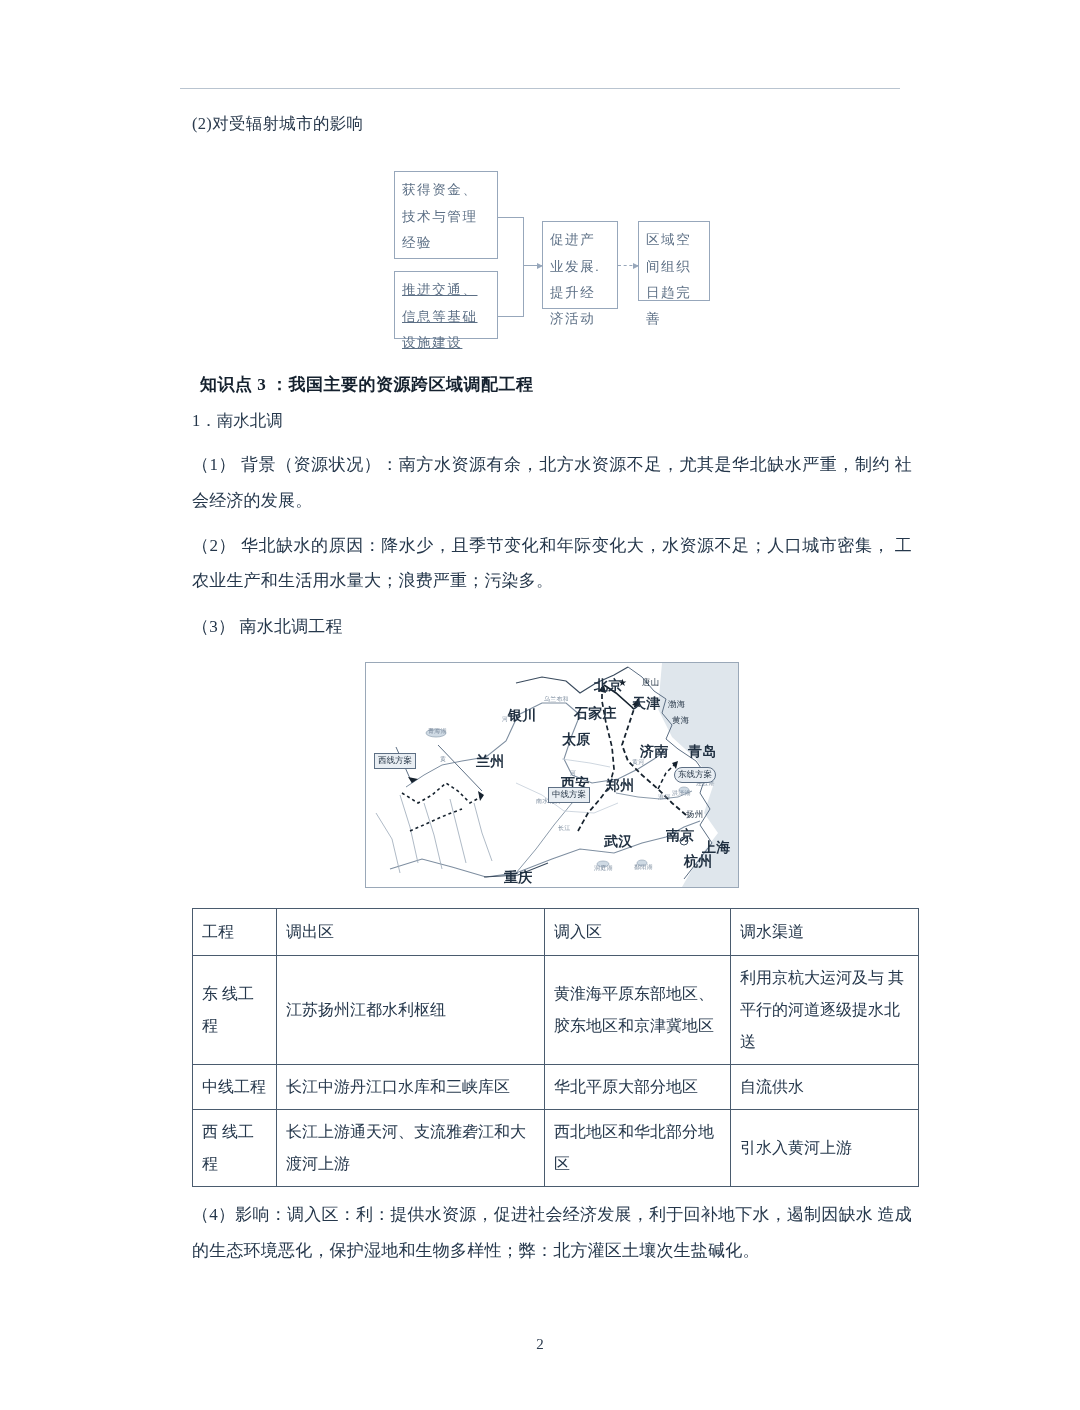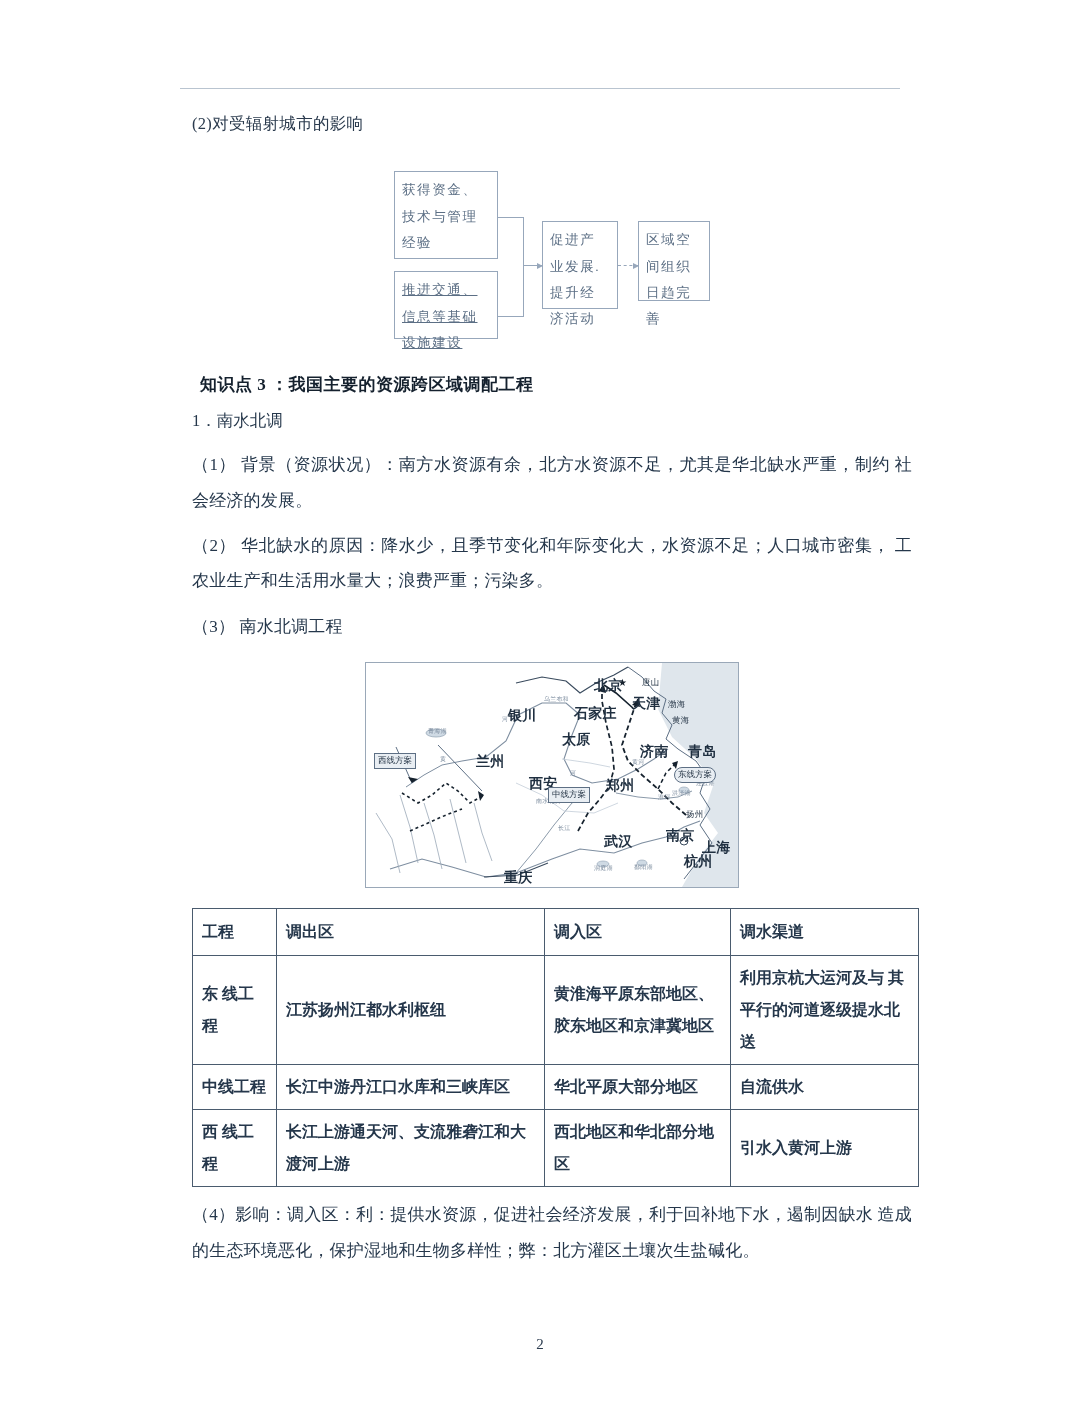--- a/index.html
+++ b/index.html
@@ -161,21 +161,21 @@
     margin-top: 20px;
     table-layout: fixed;
   }
   table.data td, table.data th {
     border: 1.1px solid #4a5b6e;
     vertical-align: middle;
     padding: 6px 9px;
     font-size: 16px;
     line-height: 2.0;
     color: #25374b;
-    font-weight: bold;
+    font-weight: normal;
     text-align: left;
     font-family: "Liberation Serif", "DejaVu Serif", serif;
   }
   table.data th { padding-top: 7px; padding-bottom: 7px; }
   .col-a { width: 84px; }
   .col-b { width: 268px; }
   .col-c { width: 186px; }
   .col-d { width: 188px; }
   td.mid { vertical-align: middle; }
   td.topal { vertical-align: top; }
@@ -279,21 +279,21 @@
 
         <div class="mlabel big" style="left:228px;top:14px;">北京</div>
         <span class="star" style="left:252px;top:14px;">★</span>
         <div class="mlabel big" style="left:266px;top:32px;">天津</div>
         <div class="mlabel big" style="left:208px;top:42px;">石家庄</div>
         <div class="mlabel big" style="left:196px;top:68px;">太原</div>
         <div class="mlabel big" style="left:274px;top:80px;">济南</div>
         <div class="mlabel big" style="left:322px;top:80px;">青岛</div>
         <div class="mlabel big" style="left:142px;top:44px;">银川</div>
         <div class="mlabel big" style="left:110px;top:90px;">兰州</div>
-        <div class="mlabel big" style="left:140px;top:112px;padding-left:23px;">西安</div>
+        <div class="mlabel big" style="left:172px;top:112px;padding-left:23px;">西安</div>
         <div class="mlabel big" style="left:240px;top:114px;">郑州</div>
         <div class="mlabel big" style="left:238px;top:170px;">武汉</div>
         <div class="mlabel big" style="left:300px;top:164px;">南京</div>
         <div class="mlabel big" style="left:336px;top:176px;">上海</div>
         <div class="mlabel big" style="left:318px;top:190px;">杭州</div>
         <div class="mlabel big" style="left:138px;top:206px;">重庆</div>
         <div class="mlabel" style="left:320px;top:146px;">扬州</div>
         <div class="mlabel tiny" style="left:330px;top:116px;">连云港</div>
         <div class="mlabel" style="left:276px;top:14px;">唐山</div>
         <div class="mlabel" style="left:302px;top:36px;">渤海</div>

